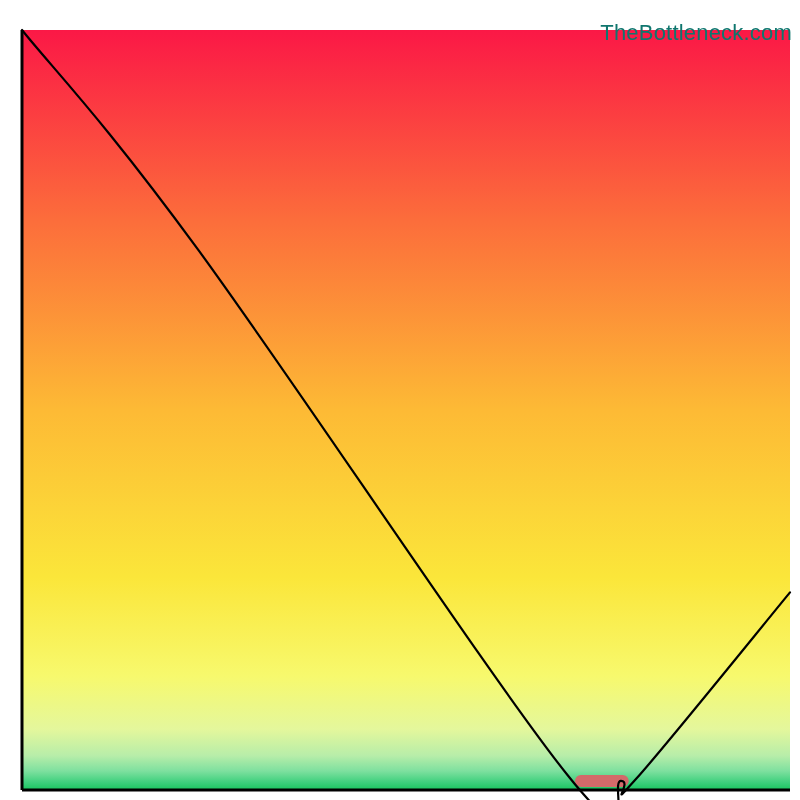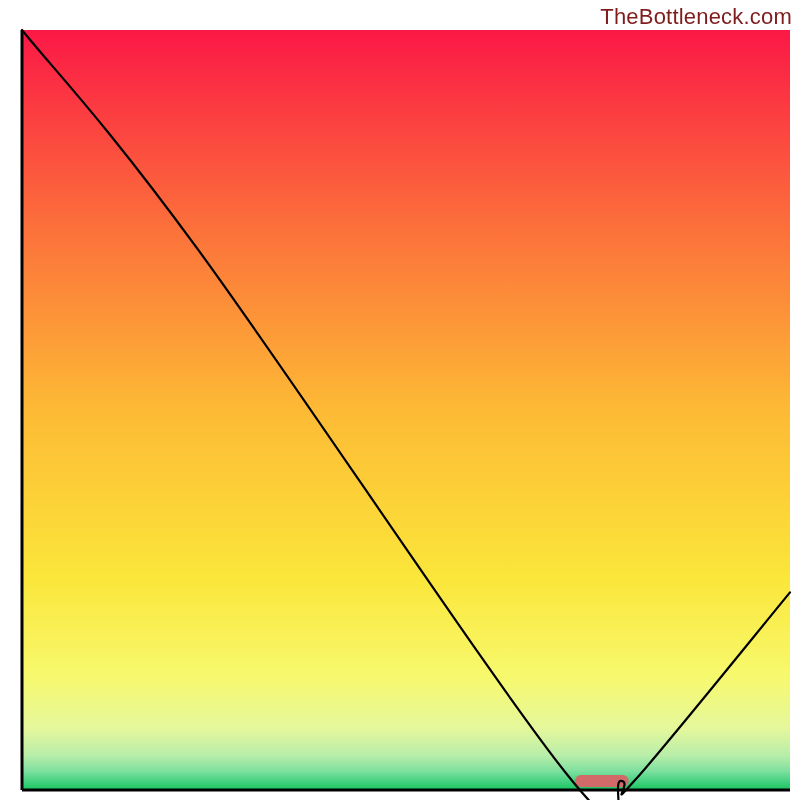--- a/index.html
+++ b/index.html
@@ -10,23 +10,23 @@
     background: #ffffff;
     font-family: Arial, Helvetica, sans-serif;
   }
   .wrap {
     position: relative;
     width: 800px;
     height: 800px;
   }
   .watermark {
     position: absolute;
-    top: 4px;
+    top: 20px;
     right: 8px;
-    color: #7f1d1d;
+    color: #0f766e;
     font-size: 22px;
     font-weight: 500;
     letter-spacing: 0.2px;
     z-index: 5;
   }
   svg {
     display: block;
   }
 </style>
 </head>

